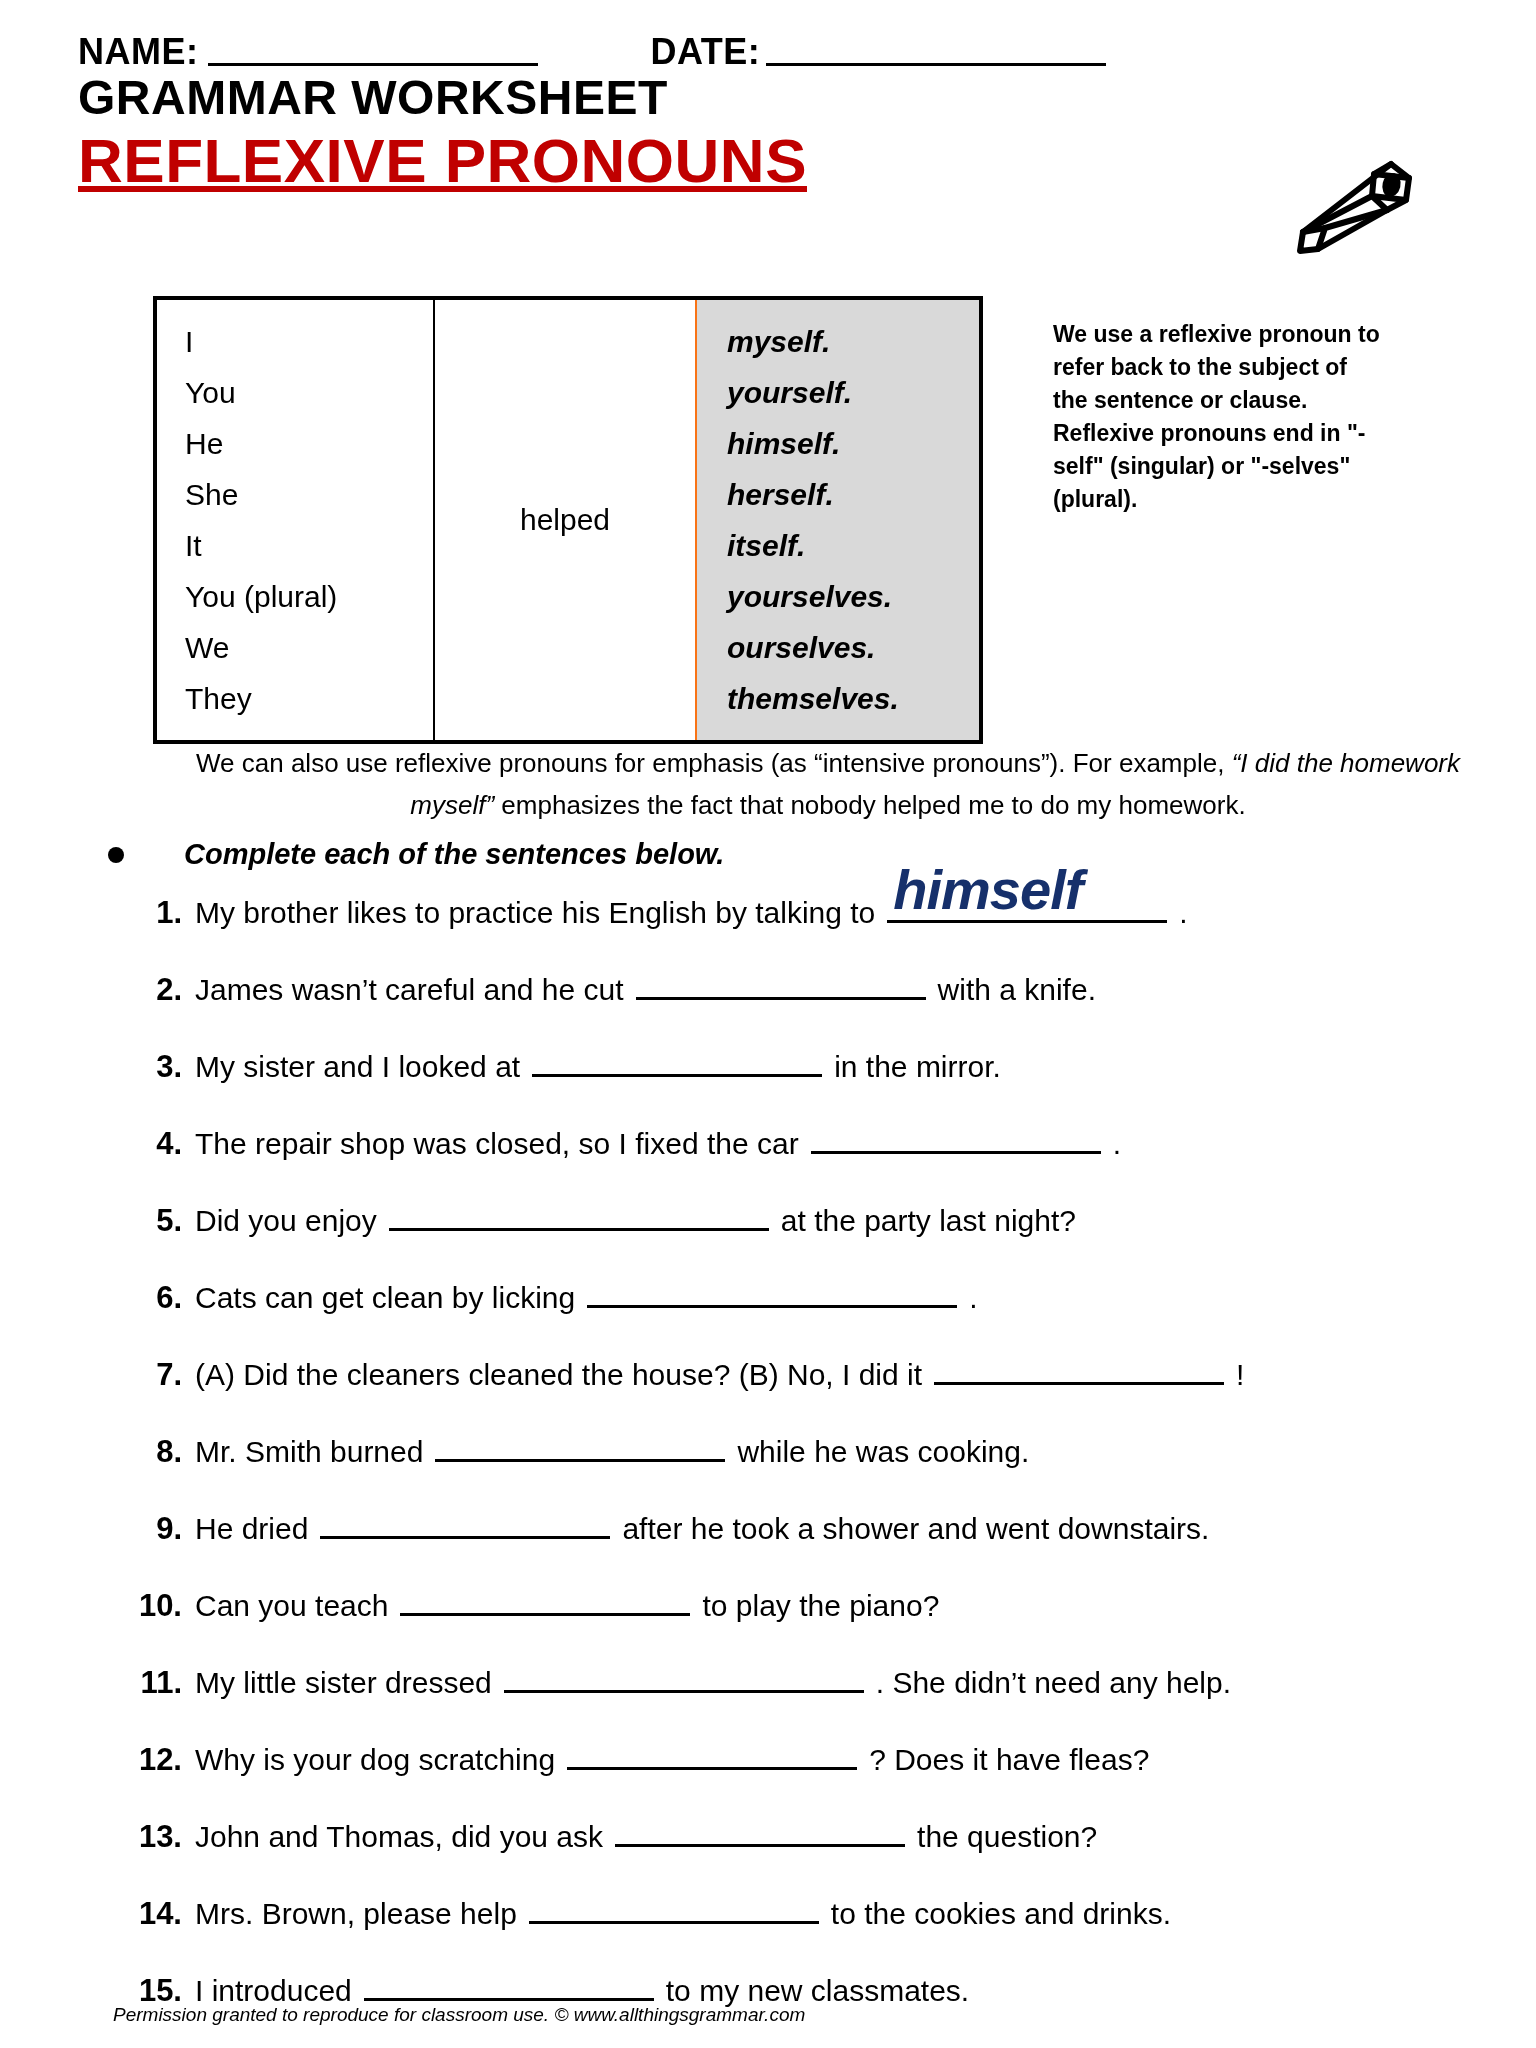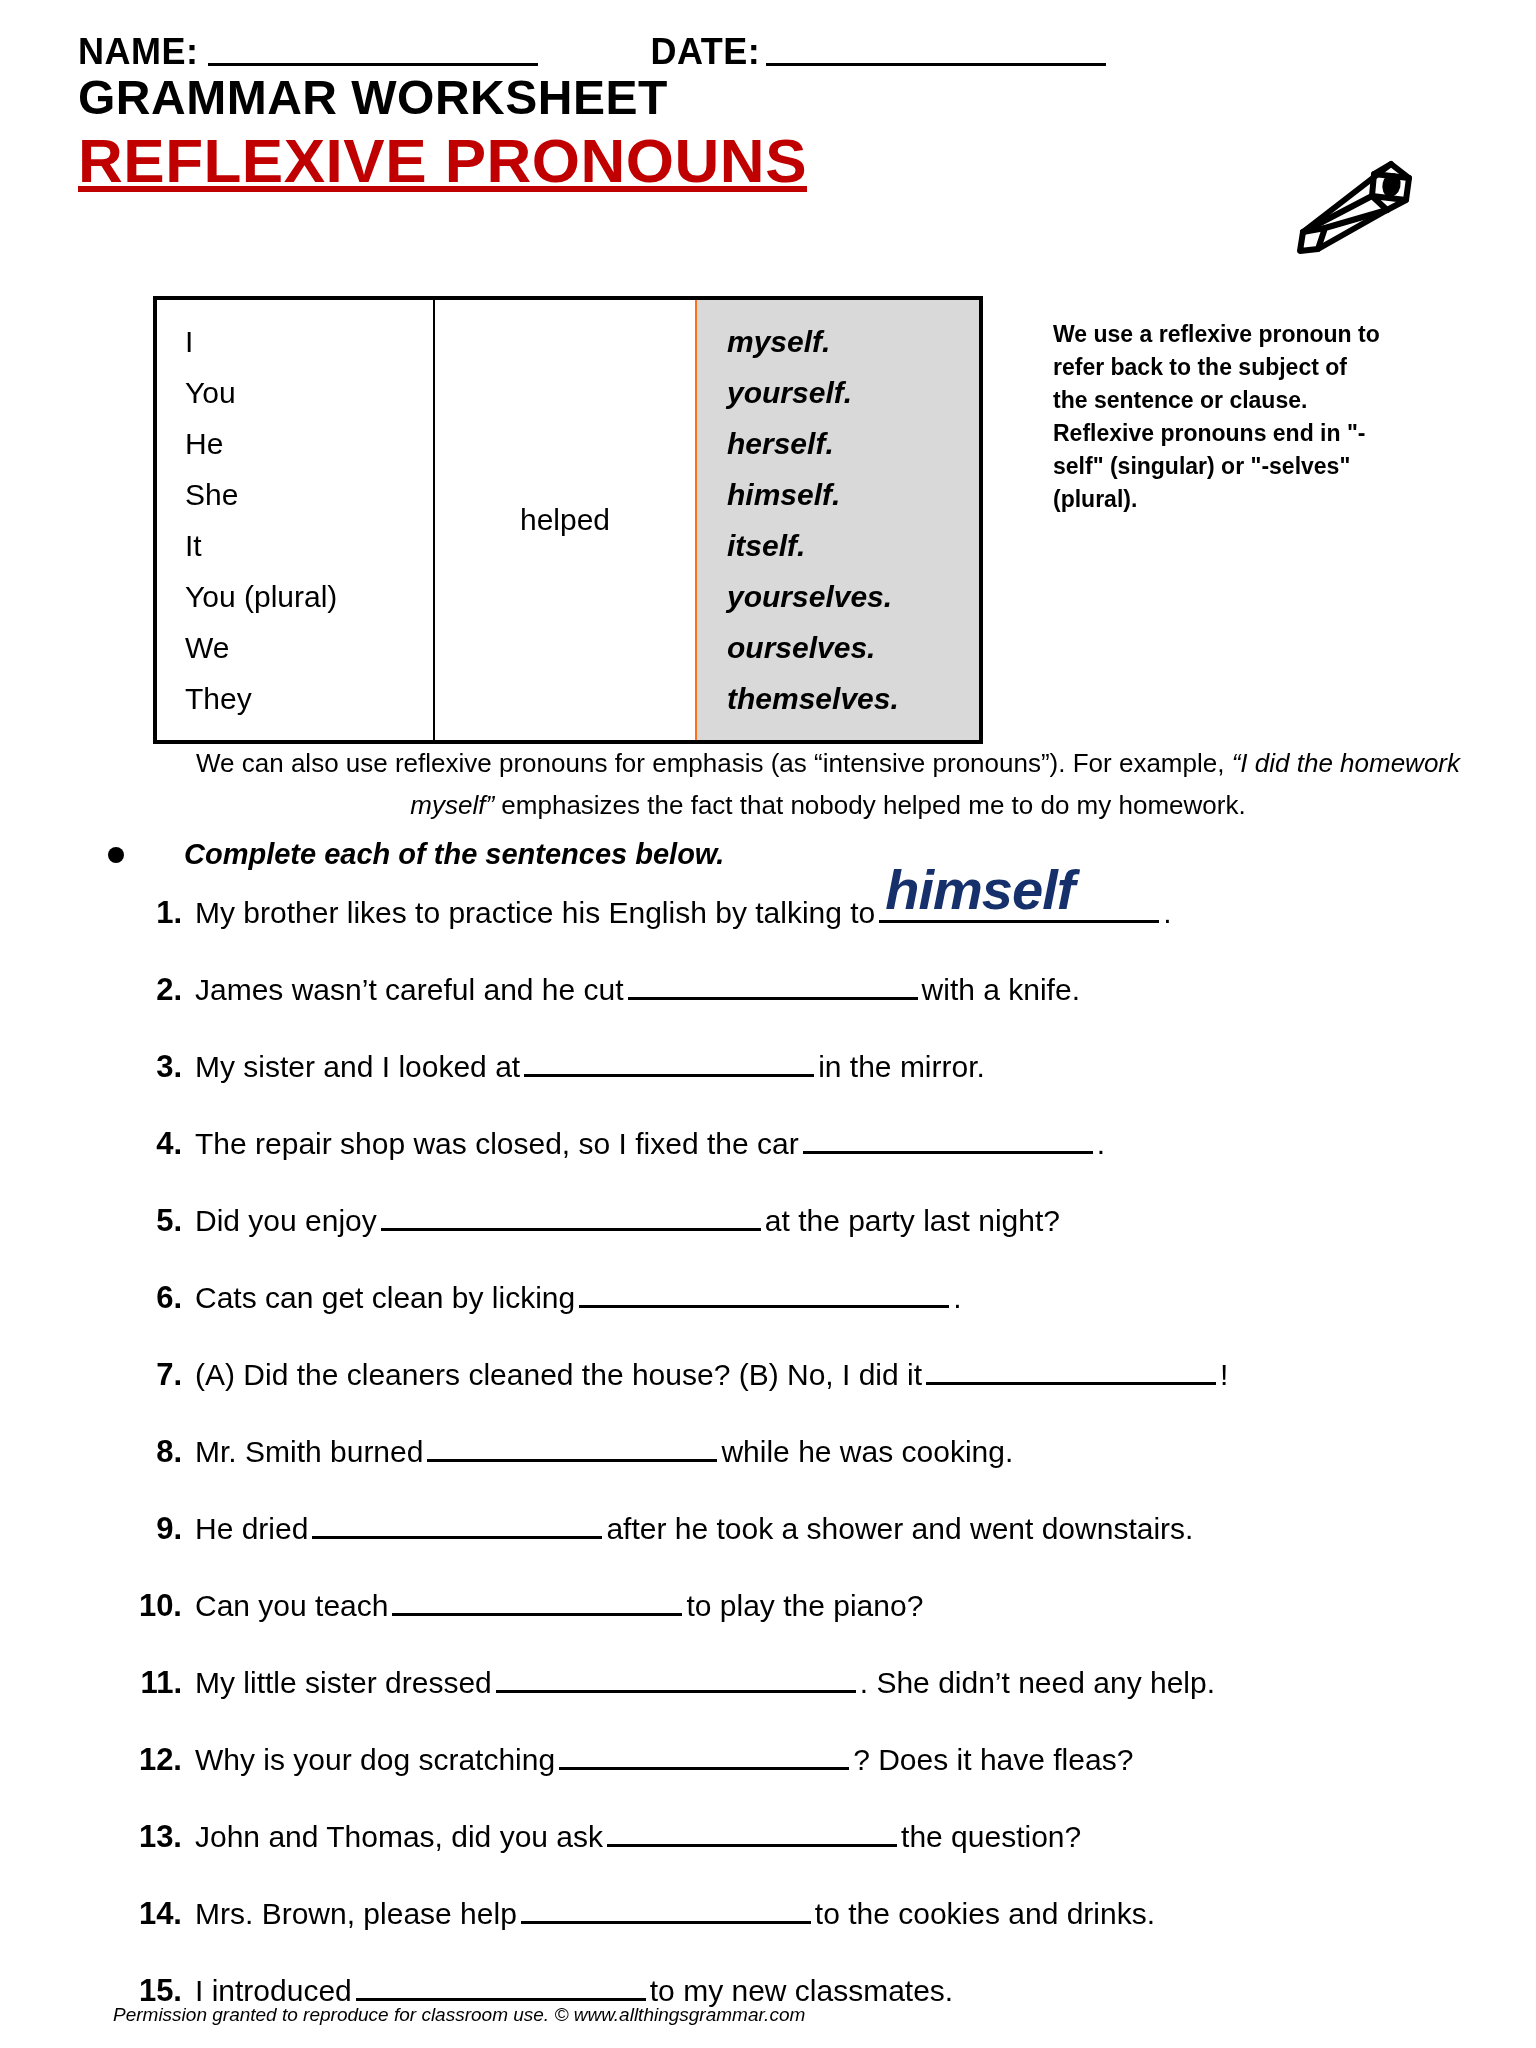--- a/index.html
+++ b/index.html
@@ -186,21 +186,21 @@
     font-size: 30px;
     line-height: 40px;
     white-space: nowrap;
     position: relative;
   }
   .blank {
     display: inline-block;
     border-bottom: 3px solid #000;
     vertical-align: baseline;
     height: 30px;
-    margin: 0 4px;
+    margin: 0 12px;
     position: relative;
   }
   .answer {
     position: absolute;
     left: 6px;
     bottom: 2px;
     font-size: 56px;
     font-style: italic;
     font-weight: bold;
     color: #16306B;
@@ -256,22 +256,22 @@
     <div>She</div>
     <div>It</div>
     <div>You (plural)</div>
     <div>We</div>
     <div>They</div>
   </div>
   <div class="col-verb">helped</div>
   <div class="col-refl">
     <div>myself.</div>
     <div>yourself.</div>
+    <div>himself.</div>
     <div>herself.</div>
-    <div>himself.</div>
     <div>itself.</div>
     <div>yourselves.</div>
     <div>ourselves.</div>
     <div>themselves.</div>
   </div>
 </div>
 
 <div class="sidenote">We use a reflexive pronoun to refer back to the subject of the sentence or clause. Reflexive pronouns end in "-self" (singular) or "-selves" (plural).</div>
 
 <div class="emphasis">

